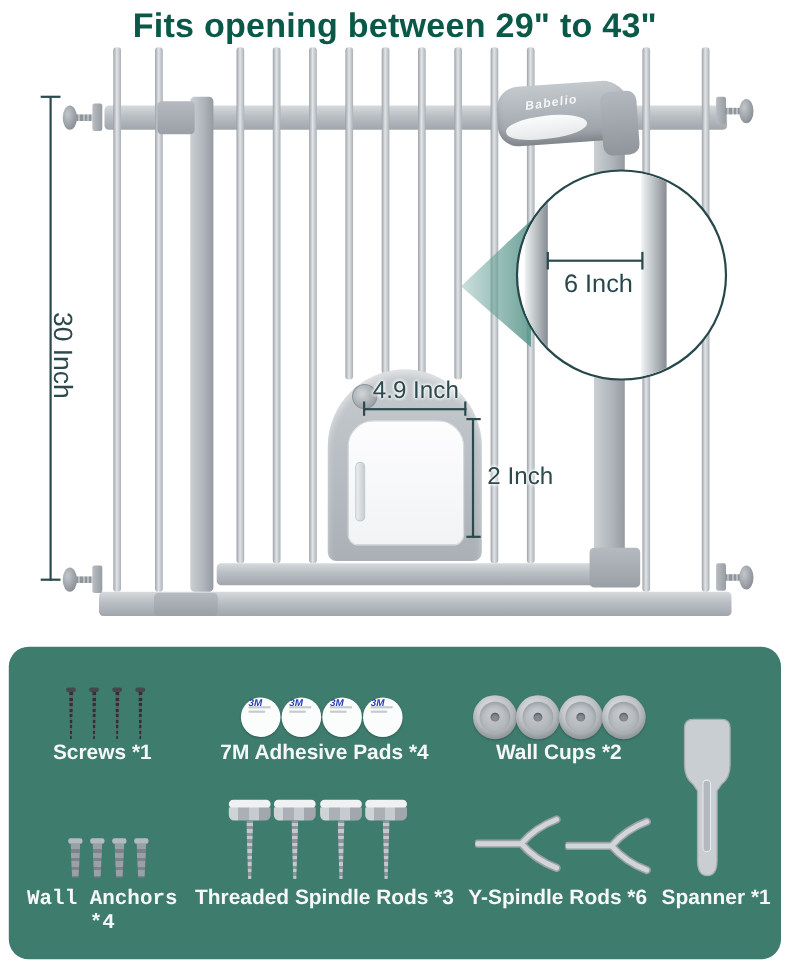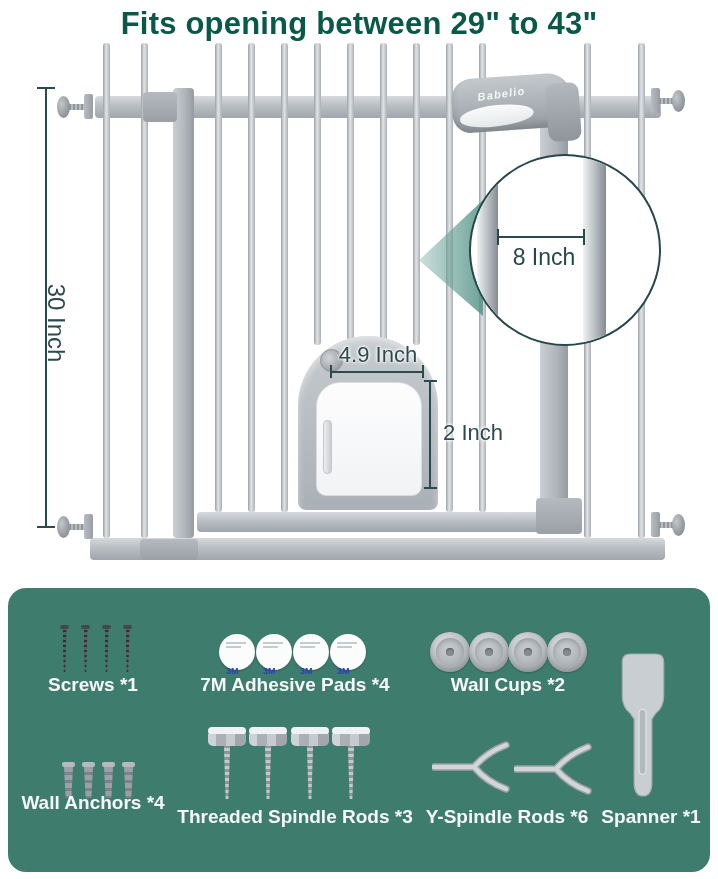--- a/index.html
+++ b/index.html
@@ -61,21 +61,21 @@
   .panel{position:absolute;left:8px;top:588px;width:702px;height:284px;border-radius:18px;background:#3e7c6e;}
   .acc-label{position:absolute;color:#f5f8f7;font-size:19px;font-weight:700;text-align:center;}
   .screw{position:absolute;width:9px;height:47px;}
   .screw .head{position:absolute;left:0;top:0;width:9px;height:4px;background:#44484c;border-radius:2px;}
   .screw .shaft{position:absolute;left:2.5px;top:4px;width:4px;height:43px;
           background:repeating-linear-gradient(0deg,#2e3236 0 2.5px,#5a5f64 2.5px 5px);
           clip-path:polygon(0 0,100% 0,68% 100%,32% 100%);}
   .pad{position:absolute;width:36px;height:36px;border-radius:50%;background:#fbfcfc;
           box-shadow:0 1px 2px rgba(0,0,0,.25);}
   .pad .pl{position:absolute;left:7px;height:2px;background:#c6cbcf;}
-  .pad .pad-brand{position:absolute;left:7px;top:32px;font-size:9px;font-weight:700;color:#2b3fb0;}
+  .pad .pad-brand{position:absolute;left:7px;top:0;font-size:9px;font-weight:700;font-style:italic;color:#2b3fb0;}
   .cup{position:absolute;width:40px;height:40px;border-radius:50%;
           background:radial-gradient(circle at 38% 32%,#dbdee0,#b9bec2 55%,#a2a8ad);
           box-shadow:inset 0 -4px 6px rgba(0,0,0,.18),0 1px 2px rgba(0,0,0,.22);}
   .cup::before{content:"";position:absolute;inset:6px;border-radius:50%;
           background:radial-gradient(circle at 45% 40%,#c8ccd0,#afb4b9 70%);
           box-shadow:inset 0 2px 4px rgba(0,0,0,.16);}
   .cup::after{content:"";position:absolute;left:16px;top:16px;width:8px;height:8px;border-radius:50%;
           background:#868c92;box-shadow:inset 0 1px 2px rgba(0,0,0,.4);}
   .anchor{position:absolute;width:13px;height:36px;}
   .anchor .collar{position:absolute;left:0;top:0;width:13px;height:5px;background:#b4bac0;border-radius:2px;}
@@ -172,21 +172,21 @@
     <div class="dim" style="left:424px;top:487px;width:13px;height:2px;"></div>
     <div class="dim-label" style="left:438px;top:420px;width:70px;">2 Inch</div>
 
     <div class="zoom-arrow"></div>
     <div class="zoom-circle">
       <span class="zbar" style="left:6px;width:21px;"></span>
       <span class="zbar" style="left:112px;width:23px;"></span>
       <span class="dim" style="left:27px;top:80px;width:86px;height:2px;"></span>
       <span class="zcap" style="left:26px;top:73px;"></span>
       <span class="zcap" style="left:112px;top:73px;"></span>
-      <span class="dim-label" style="left:18px;top:88px;width:110px;font-size:23px;text-shadow:none;color:#27484b;">8 Inch</span>
+      <span class="dim-label" style="left:18px;top:88px;width:110px;font-size:23px;text-shadow:none;color:#27484b;">6 Inch</span>
     </div>
   </div>
 
   <div class="panel">
 
     <div>
       <div class="screw" style="left:52px;top:37px;">
           <span class="head"></span>
           <span class="shaft"></span>
         </div>
@@ -255,21 +255,21 @@
           <span class="abody"></span>
         </div>
       <div class="anchor" style="left:94px;top:174px;">
           <span class="collar"></span>
           <span class="abody"></span>
         </div>
       <div class="anchor" style="left:114px;top:174px;">
           <span class="collar"></span>
           <span class="abody"></span>
         </div>
-      <div class="acc-label" style="left:10px;top:204px;width:150px;">Wall Anchors *4</div>
+      <div class="acc-label" style="left:10px;top:218px;width:150px;font-family:Liberation Mono, monospace;">Wall Anchors *4</div>
     </div>
 
     <div>
       <div class="trod" style="left:200px;top:139px;">
           <span class="cap-top"></span>
           <span class="cap-body"></span>
           <span class="shaft"></span>
         </div>
       <div class="trod" style="left:241px;top:139px;">
           <span class="cap-top"></span>

